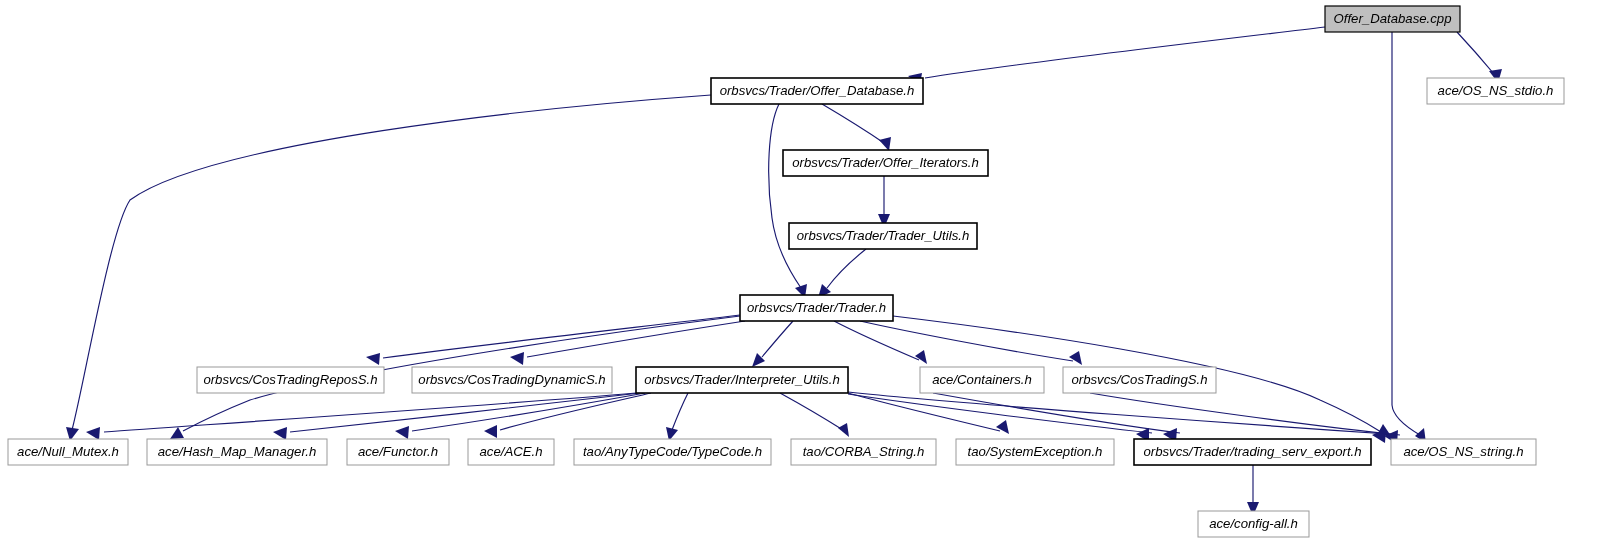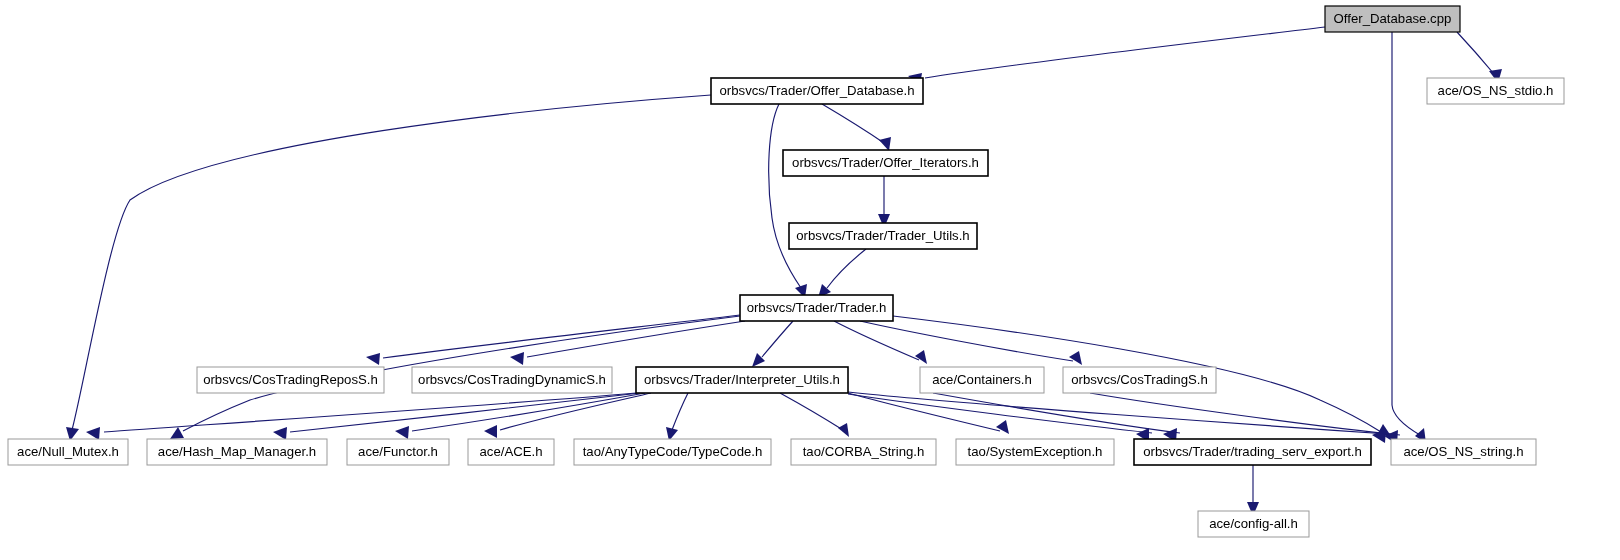--- a/index.html
+++ b/index.html
@@ -7,20 +7,21 @@
     padding: 0;
     background: #ffffff;
   }
   #graph-root {
     position: relative;
     width: 1620px;
     height: 560px;
     background: #ffffff;
     font-family: "Liberation Sans", sans-serif;
     overflow: hidden;
+    font-style: italic;
   }
   svg#dep-graph {
     display: block;
     width: 1620px;
     height: 560px;
   }
   .node-box {
     fill: #ffffff;
     stroke: #999999;
     stroke-width: 1;

